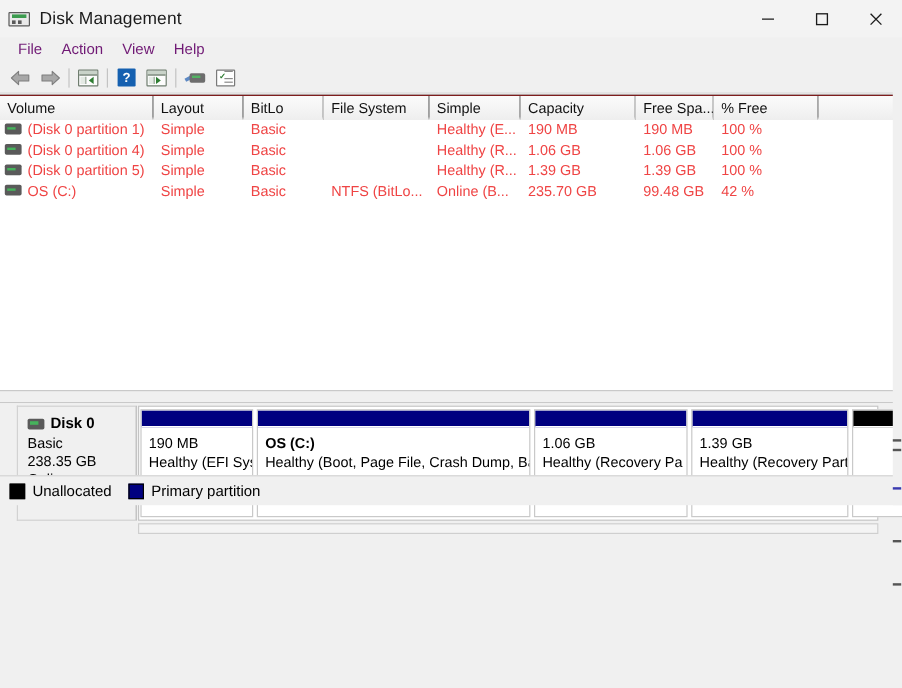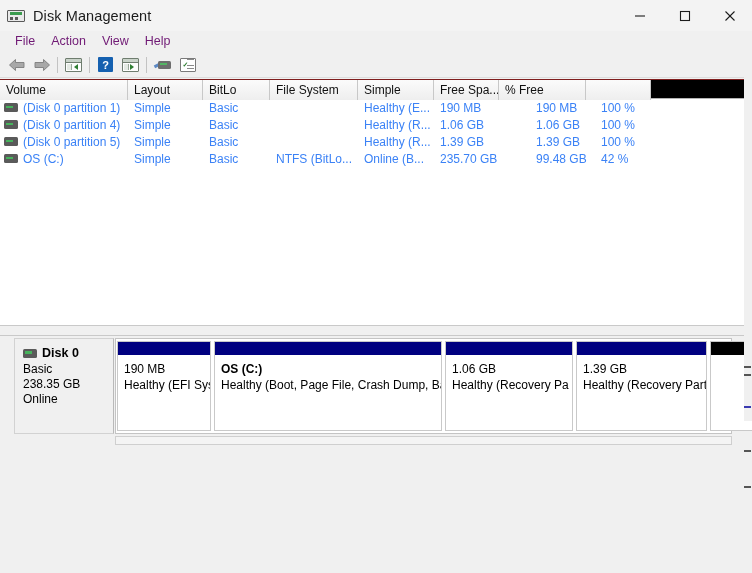--- a/index.html
+++ b/index.html
@@ -200,21 +200,21 @@
     padding-left: 6px;
     border-right: 1px solid #c8c8c8;
     white-space: nowrap;
     overflow: hidden;
     background: linear-gradient(#fbfbfb, #eeeeee);
   }
   .vol-rows { position: relative; }
   .vol-row {
     height: 17px;
     display: flex; align-items: center;
-    font-size: 12px; color: #3b82f6;
+    font-size: 12px; color: #ef4444;
   }
   .vr-cell {
     height: 17px;
     display: flex; align-items: center;
     padding-left: 6px;
     white-space: nowrap; overflow: hidden;
   }
   .vr-cell.vol { padding-left: 4px; }
   .mini-drive {
     width: 14px; height: 9px; position: relative;
@@ -419,20 +419,21 @@
     </div>
   </div>
 
   <div class="vol-pane">
     <div class="vol-header">
       <div class="vh-cell" style="width:128px">Volume</div>
       <div class="vh-cell" style="width:75px">Layout</div>
       <div class="vh-cell" style="width:67px">BitLo</div>
       <div class="vh-cell" style="width:88px">File System</div>
       <div class="vh-cell" style="width:76px">Simple</div>
+      <div class="vh-cell" style="width:96px">Capacity</div>
       <div class="vh-cell" style="width:65px">Free Spa...</div>
       <div class="vh-cell" style="width:87px">% Free</div>
       <div class="vh-cell" style="width:65px"></div>
     </div>
 
     <div class="vol-rows">
 
       <div class="vol-row">
         <div class="vr-cell vol" style="width:128px">
           <span class="mini-drive">
@@ -562,20 +563,30 @@
         <div class="part unalloc" style="left:594px;width:50px">
           <div class="cap"></div>
         </div>
 
       </div>
 
       <div class="disk-hscroll"></div>
     </div>
   </div>
 
+  <div class="legend">
+    <div class="legend-item">
+      <span class="swatch" style="background:#000000"></span>
+      <span>Unallocated</span>
+    </div>
+    <div class="legend-item">
+      <span class="swatch" style="background:#000080"></span>
+      <span>Primary partition</span>
+    </div>
+  </div>
 
   <div class="edge-stub">
     <div class="edge-mark" style="top:335px"></div>
     <div class="edge-mark" style="top:343px"></div>
     <div class="edge-mark" style="top:375px;background:#3a3ab0"></div>
     <div class="edge-mark" style="top:419px"></div>
     <div class="edge-mark" style="top:455px"></div>
   </div>
 
 </div>

